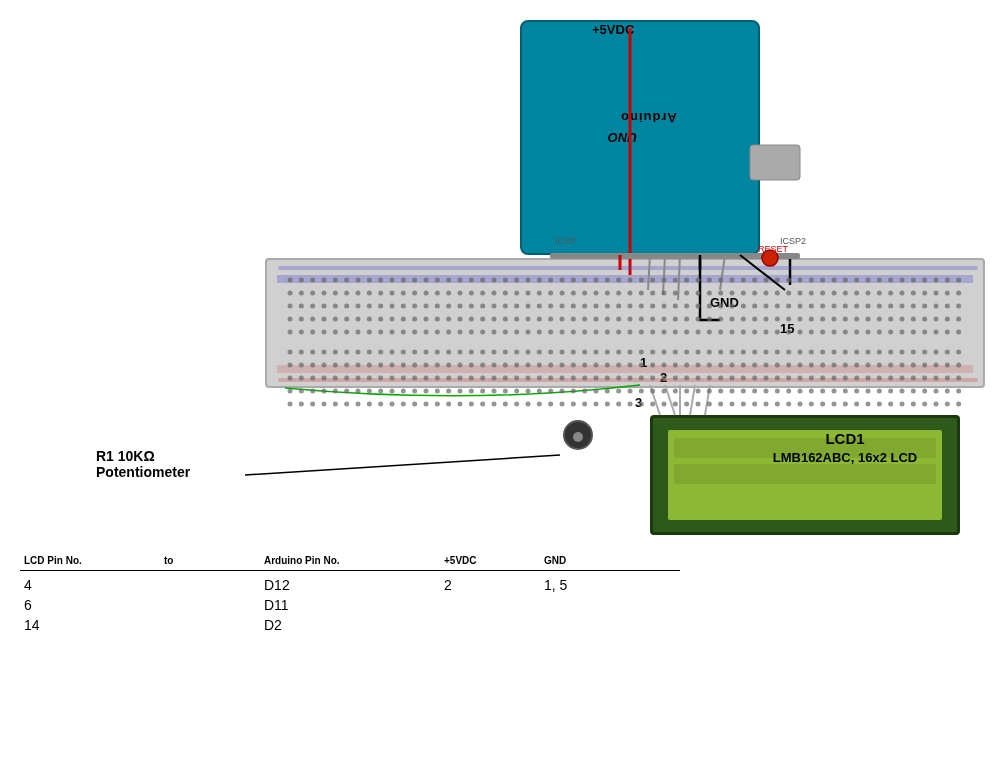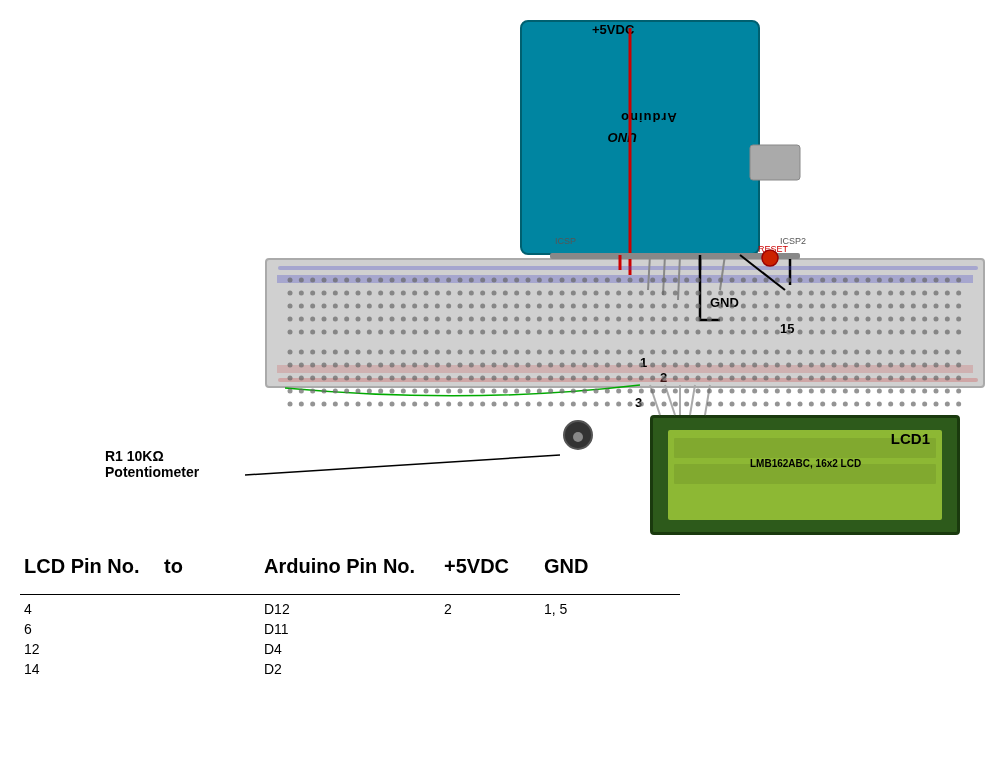--- a/index.html
+++ b/index.html
@@ -198,49 +198,48 @@
       top: 450px;
       left: 100px;
       font-size: 14px;
     }
 
     .lcd1-label {
       top: 430px;
       left: 760px;
       font-size: 15px;
       font-weight: bold;
-      text-align: right;
+      text-align: center;
       width: 170px;
     }
 
     .lcd1-sublabel {
       top: 450px;
       left: 750px;
-      font-size: 10px;
-      text-align: left;
+      font-size: 13px;
+      text-align: center;
       width: 190px;
-      margin-top: 8px;
     }
 
     
     .table-area {
       position: absolute;
       top: 545px;
       left: 0;
       width: 700px;
       padding: 10px 20px;
     }
 
     .table-header {
       display: grid;
       grid-template-columns: 140px 100px 180px 100px 100px;
       font-weight: bold;
-      font-size: 20px;
+      font-size: 10px;
       border-bottom: 1px solid #000;
-      padding-bottom: 16px;
+      padding-bottom: 4px;
       margin-bottom: 4px;
     }
 
     .table-row-data {
       display: grid;
       grid-template-columns: 140px 100px 180px 100px 100px;
       font-size: 14px;
       padding: 2px 0;
     }
 
@@ -279,21 +278,21 @@
     </div>
   </div>
 
   <div class="diagram-label vcc-label-top">+5VDC</div>
   <div class="diagram-label gnd-label">GND</div>
   <div class="diagram-label num-15">15</div>
   <div class="diagram-label num-1">1</div>
   <div class="diagram-label num-2">2</div>
   <div class="diagram-label num-3">3</div>
 
-  <div class="diagram-label potentiometer-label" style="top:448px;left:105px;">
+  <div class="diagram-label potentiometer-label" style="top:448px;left:96px;">
     <span>R1 10KΩ</span><br>
     <span>Potentiometer</span>
   </div>
 
   <div class="diagram-label lcd1-label">LCD1</div>
   <div class="diagram-label lcd1-sublabel">LMB162ABC, 16x2 LCD</div>
 
   <svg class="wire-svg" xmlns="http://www.w3.org/2000/svg">
 
     <g>
@@ -985,27 +984,20 @@
         <div class="table-col">1, 5</div>
       </div>
       <div class="table-row-data">
         <div class="table-col">6</div>
         <div class="table-col"></div>
         <div class="table-col">D11</div>
         <div class="table-col"></div>
         <div class="table-col"></div>
       </div>
       <div class="table-row-data">
-        <div class="table-col">12</div>
-        <div class="table-col"></div>
-        <div class="table-col">D4</div>
-        <div class="table-col"></div>
-        <div class="table-col"></div>
-      </div>
-      <div class="table-row-data">
         <div class="table-col">14</div>
         <div class="table-col"></div>
         <div class="table-col">D2</div>
         <div class="table-col"></div>
         <div class="table-col"></div>
       </div>
     </div>
 </div>
 
 </body></html>

